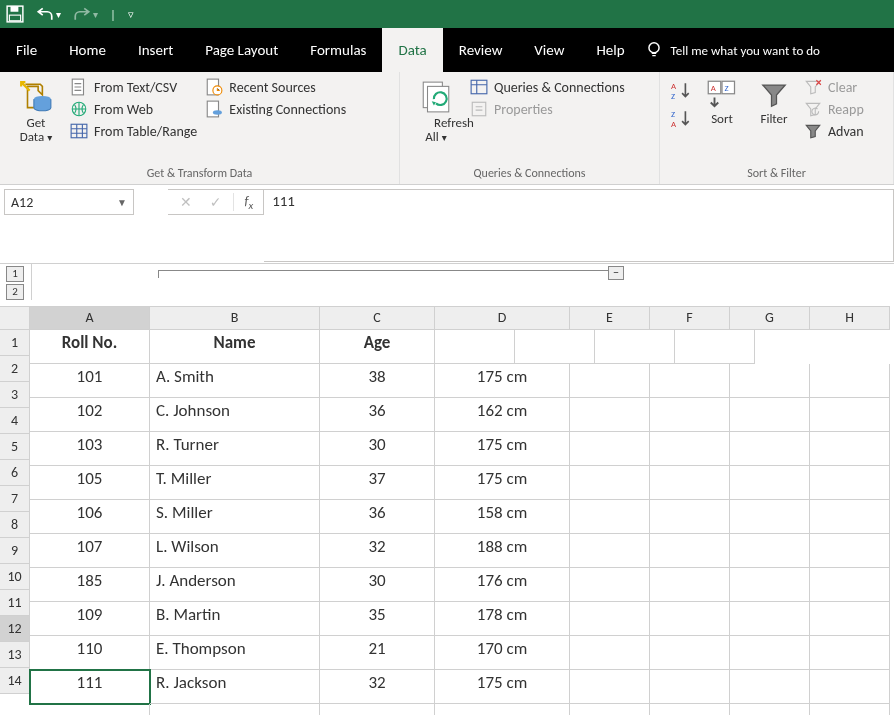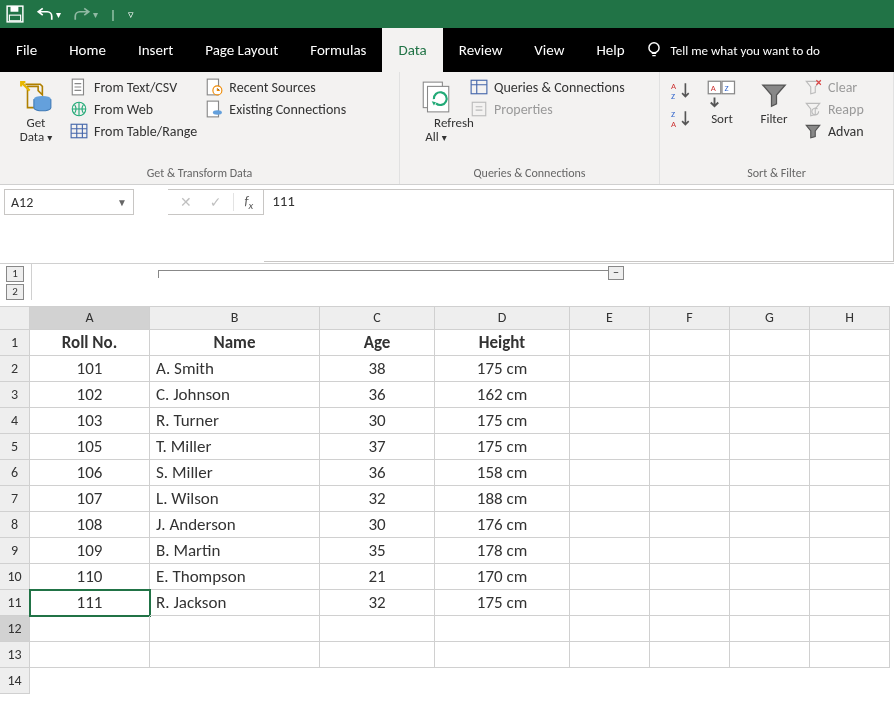--- a/index.html
+++ b/index.html
@@ -50,21 +50,21 @@
 
   
   .grid { display:flex; }
   .rowhdrs { width:30px; }
   .corner { height:24px; border:1px solid #d0d0d0; background:#eee; border-left:0;}
   .rowhdr { height:26px; border:1px solid #d0d0d0; border-top:0; border-left:0; background:#eee; font-size:14px; text-align:center; line-height:25px; color:#333;}
   .cols { flex:1; }
   .colhdrs { display:flex; height:24px; }
   .colhdr { border:1px solid #d0d0d0; border-left:0; background:#eee; text-align:center; font-size:14px; line-height:22px;}
   .cA{width:120px;} .cB{width:170px;} .cC{width:115px;} .cD{width:135px;} .cE{width:80px;} .cF{width:80px;} .cG{width:80px;} .cH{width:80px;}
-  .row { display:flex; height:26px; }
+  .row { display:flex; height:34px; }
   .cell { border-right:1px solid #d0d0d0; border-bottom:1px solid #d0d0d0; font-size:17px; padding:0 6px; line-height:25px; font-family: Calibri, sans-serif; white-space:nowrap; overflow:hidden;}
   .hdrcell { font-weight:700; }
   .center { text-align:center; }
   .selected-hdr { background:#d2d2d2; }
   .cell.sel { outline:2px solid #217346; outline-offset:-1px; }
 </style>
 </head>
 <body>
 
 <div class="titlebar">
@@ -317,21 +317,20 @@
         <div class="colhdr cE">E</div>
         <div class="colhdr cF">F</div>
         <div class="colhdr cG">G</div>
         <div class="colhdr cH">H</div>
       </div>
     <div id="rows">
         <div class="row">
           <div class="cell cA hdrcell center">Roll No.</div>
           <div class="cell cB hdrcell center">Name</div>
           <div class="cell cC hdrcell center">Age</div>
-          <div class="cell cD hdrcell center">Height</div>
           <div class="cell cE"></div>
           <div class="cell cF"></div>
           <div class="cell cG"></div>
           <div class="cell cH"></div>
         </div>
         <div class="row">
           <div class="cell cA center">101</div>
           <div class="cell cB">A. Smith</div>
           <div class="cell cC center">38</div>
           <div class="cell cD center">175 cm</div>
@@ -384,21 +383,21 @@
           <div class="cell cA center">107</div>
           <div class="cell cB">L. Wilson</div>
           <div class="cell cC center">32</div>
           <div class="cell cD center">188 cm</div>
           <div class="cell cE"></div>
           <div class="cell cF"></div>
           <div class="cell cG"></div>
           <div class="cell cH"></div>
         </div>
         <div class="row">
-          <div class="cell cA center">108</div>
+          <div class="cell cA center">185</div>
           <div class="cell cB">J. Anderson</div>
           <div class="cell cC center">30</div>
           <div class="cell cD center">176 cm</div>
           <div class="cell cE"></div>
           <div class="cell cF"></div>
           <div class="cell cG"></div>
           <div class="cell cH"></div>
         </div>
         <div class="row">
           <div class="cell cA center">109</div>

